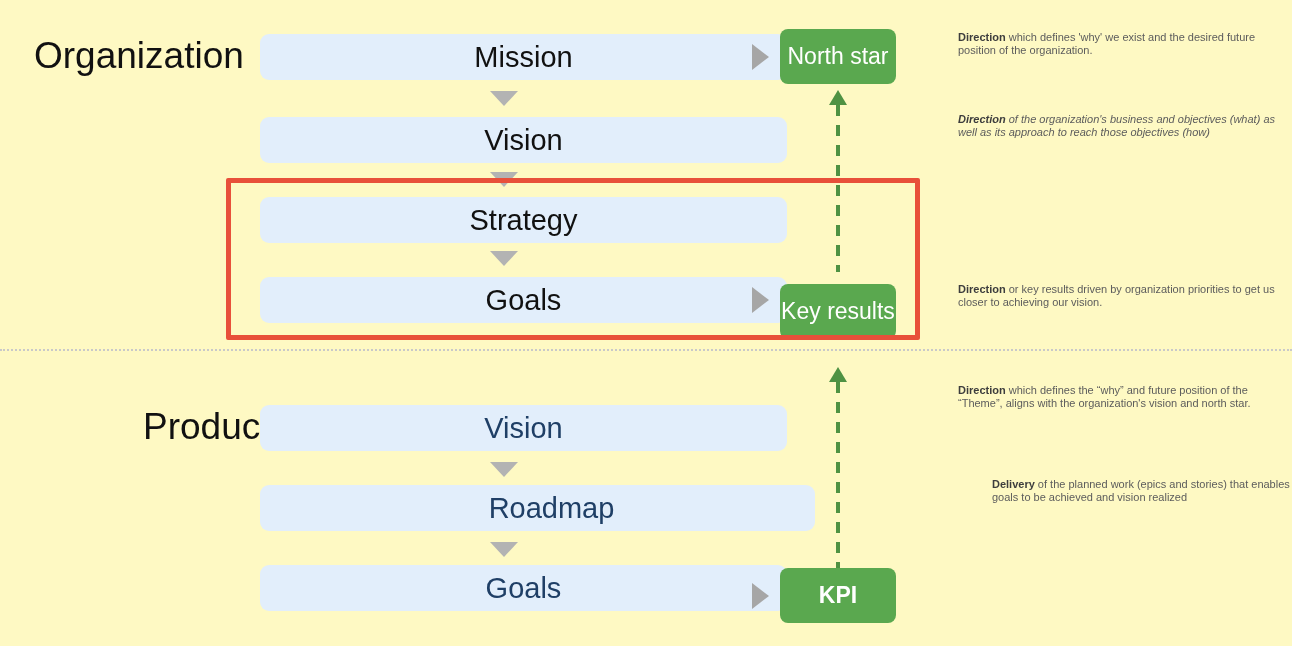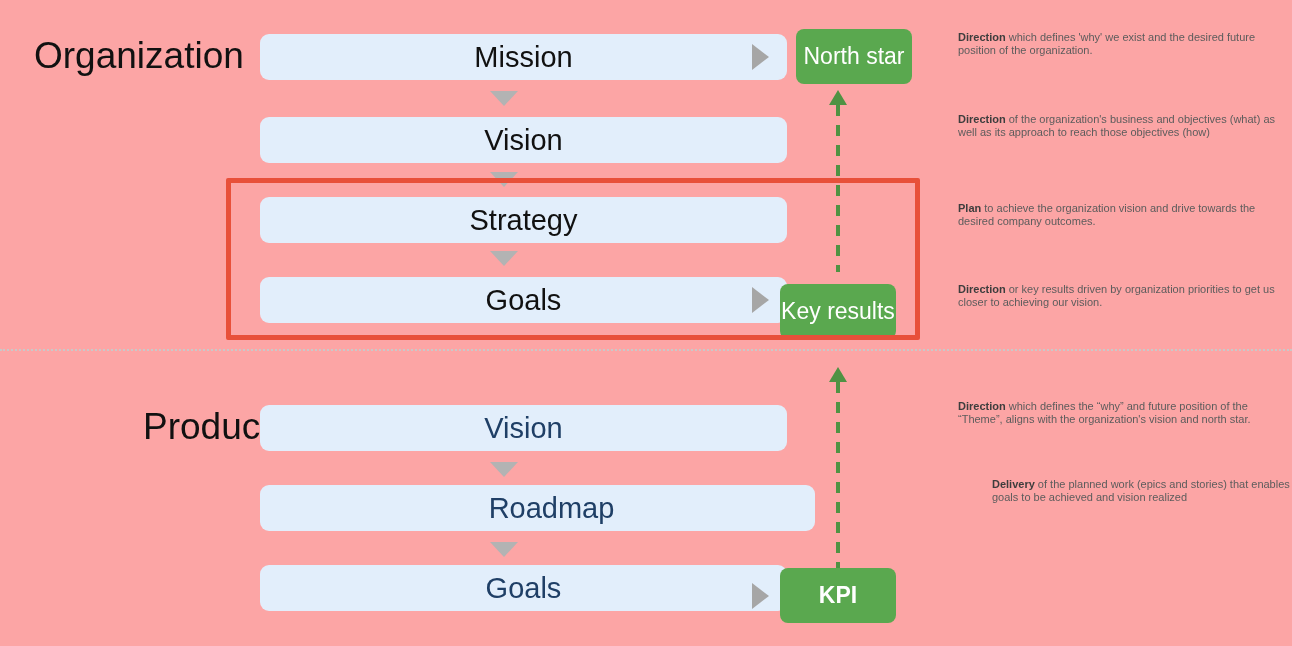--- a/index.html
+++ b/index.html
@@ -8,21 +8,21 @@
     background: #ffffff;
   }
   body {
     font-family: "Liberation Sans", sans-serif;
     -webkit-font-smoothing: antialiased;
   }
   #canvas {
     position: relative;
     width: 1292px;
     height: 646px;
-    background: #fca5a5;
+    background: #fef9c3;
     overflow: hidden;
   }
 
   
   .section-label {
     position: absolute;
     font-size: 37px;
     color: #111111;
     font-weight: 400;
     letter-spacing: 0px;
@@ -155,40 +155,37 @@
 
   <div class="flow-box org" style="top:197px;">Strategy</div>
 
   <div class="tri-down" style="left:490px; top:251px;"></div>
 
   <div class="flow-box org" style="top:277px;">Goals</div>
 
   <div class="tri-right" style="left:752px; top:44px;"></div>
   <div class="tri-right" style="left:752px; top:287px;"></div>
 
-  <div class="green-box" style="top:29px;margin-left:16px;">North star</div>
+  <div class="green-box" style="top:29px;">North star</div>
 
   <div class="green-box" style="top:284px;">Key results</div>
 
   <div class="dash-arrow" style="left:836px; top:105px; height:167px;"></div>
   <div class="dash-arrow-head" style="left:829px; top:90px;"></div>
 
   <div id="highlight-rect"></div>
 
   <div class="desc" style="top:31px;">
     <b>Direction</b><span> which defines 'why' we exist and the desired future position of the organization.</span>
   </div>
 
-  <div class="desc" style="top:113px;">
+  <div class="desc" style="top:113px;font-style:italic;">
     <b>Direction</b><span> of the organization's business and objectives (what) as well as its approach to reach those objectives (how)</span>
   </div>
 
-  <div class="desc" style="top:202px;">
-    <b>Plan</b><span> to achieve the organization vision and drive towards the desired company outcomes.</span>
-  </div>
 
   <div class="desc" style="top:283px;">
     <b>Direction</b><span> or key results driven by organization priorities to get us closer to achieving our vision.</span>
   </div>
 
   <div id="section-divider"></div>
 
   <div class="section-label" style="left:143px; top:408px;">Product</div>
 
   <div class="flow-box prod" style="top:405px;">Vision</div>
@@ -201,21 +198,21 @@
 
   <div class="flow-box prod" style="top:565px;">Goals</div>
 
   <div class="tri-right" style="left:752px; top:583px;"></div>
 
   <div class="green-box" style="top:568px;font-weight:bold;">KPI</div>
 
   <div class="dash-arrow" style="left:836px; top:382px; height:186px;"></div>
   <div class="dash-arrow-head" style="left:829px; top:367px;"></div>
 
-  <div class="desc" style="top:400px;">
+  <div class="desc" style="top:384px;">
     <b>Direction</b><span> which defines the “why” and future position of the “Theme”, aligns with the organization's vision and north star.</span>
   </div>
 
   <div class="desc" style="top:478px;margin-left:34px;">
     <b>Delivery</b><span> of the planned work (epics and stories) that enables goals to be achieved and vision realized</span>
   </div>
 
 
 </div>
 

